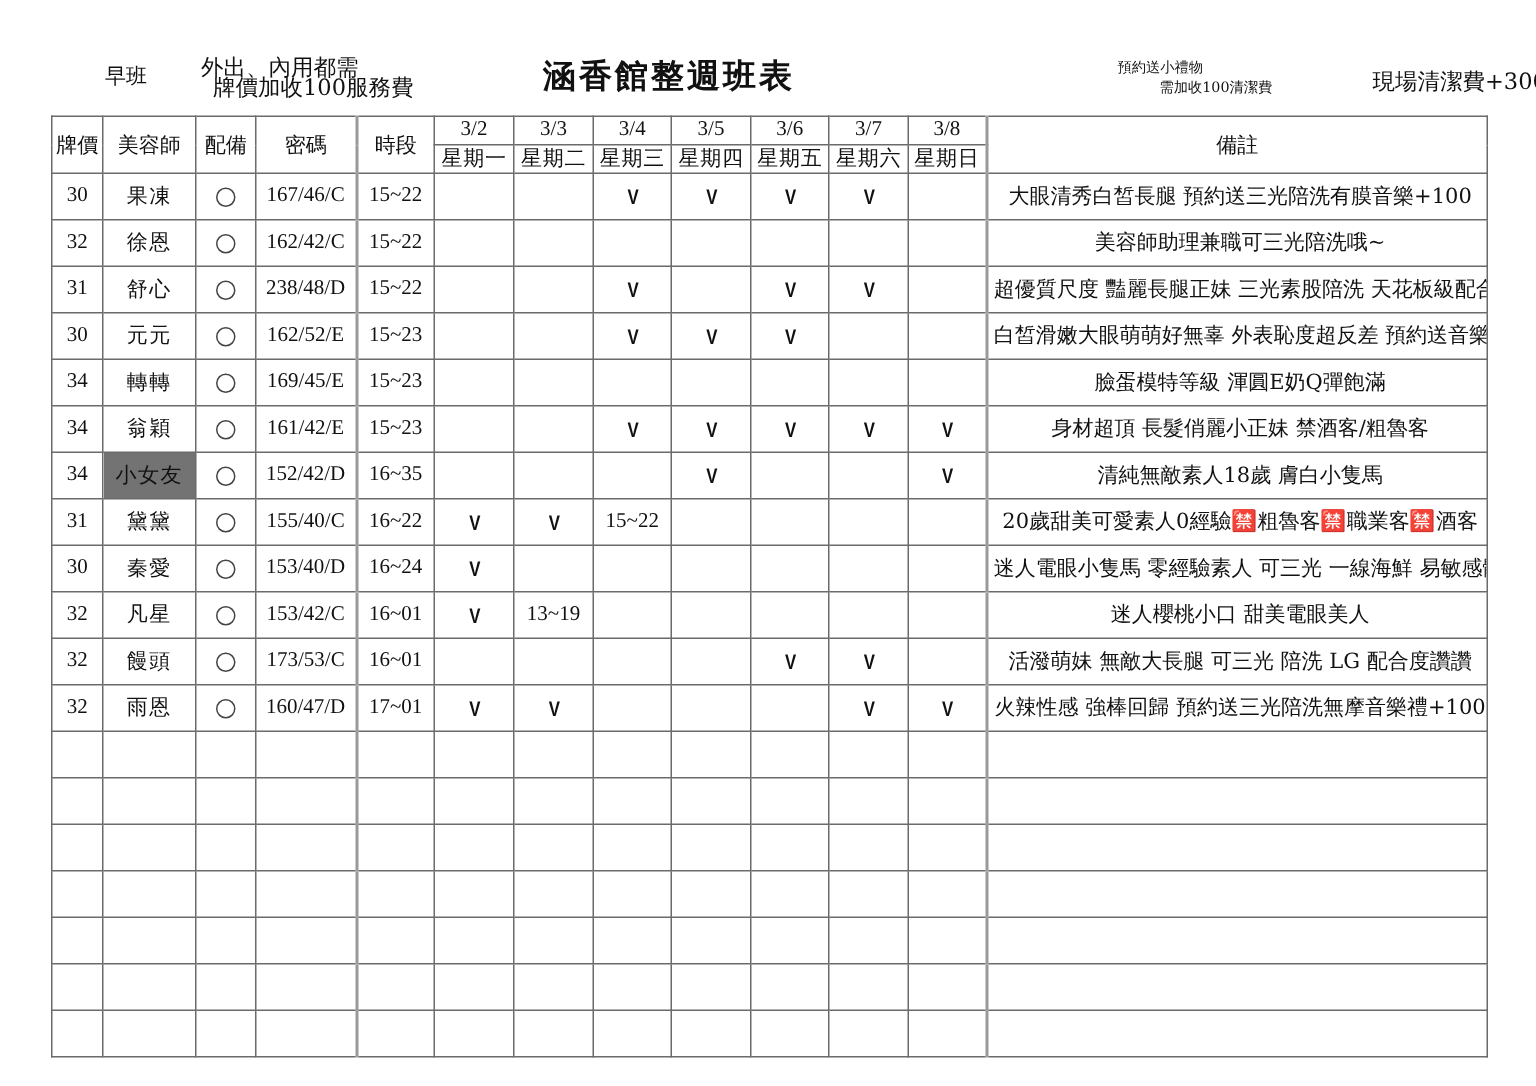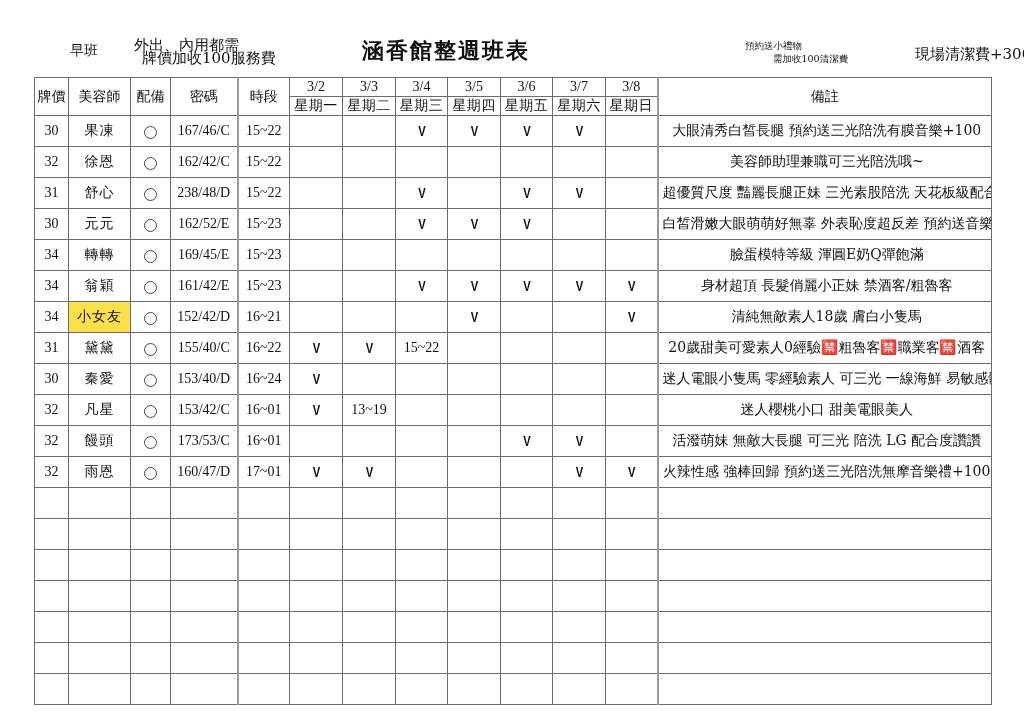--- a/index.html
+++ b/index.html
@@ -17,21 +17,21 @@
   table.sched { position:absolute; left:34px; top:77px; border-collapse:collapse;
                 table-layout:fixed; width:957px; }
   table.sched td, table.sched th { border:1px solid #6b6b6b; padding:0; text-align:center;
                 vertical-align:middle; font-weight:normal; overflow:hidden; white-space:nowrap; }
   table.sched th { font-size:14px; }
   th.h-sub { font-size:11.5px; height:18px; letter-spacing:0.5px; }
   th.h-date { font-size:14px; height:18px;font-family:Liberation Serif, serif; }
   tr.data td { height:30px; font-size:14px; }
   td.c-price { font-family:"Liberation Serif",serif; font-size:14.5px; }
   td.c-name { font-size:14px; letter-spacing:1px; }
-  td.c-name.hl { background:#fde047; }
+  td.c-name.hl { background:#737373; }
   td.c-code, td.c-time, td.c-day { font-family:"Liberation Serif",serif; font-size:15px; }
   td.c-day.mark { font-family:"Liberation Sans Narrow","Liberation Sans",sans-serif; font-weight:bold; font-size:14px; transform:scaleX(0.8); }
   td.c-note { text-align:left; padding-left:4px !important; font-size:10.5px;margin-top:26px; }
   .circle { display:inline-block; width:11px; height:11px; border:1px solid #444; border-radius:50%; vertical-align:middle; }
   .thick-l { border-left:2px solid #9a9a9a !important; }
 </style>
 </head>
 <body>
 
 <div class="hdr-text shift">早班</div>
@@ -177,21 +177,21 @@
         <td class="c-day mark">V</td>
         <td class="c-day mark">V</td>
         <td class="c-day mark">V</td>
         <td class="c-note thick-l">身材超頂 長髮俏麗小正妹 禁酒客/粗魯客</td>
       </tr>
       <tr class="data">
         <td class="c-price">34</td>
         <td class="c-name hl">小女友</td>
         <td class="c-equip"><span class="circle"></span></td>
         <td class="c-code">152/42/D</td>
-        <td class="c-time thick-l">16~21</td>
+        <td class="c-time thick-l">16~35</td>
         <td class="c-day"></td>
         <td class="c-day"></td>
         <td class="c-day"></td>
         <td class="c-day mark">V</td>
         <td class="c-day"></td>
         <td class="c-day"></td>
         <td class="c-day mark">V</td>
         <td class="c-note thick-l">清純無敵素人18歲 膚白小隻馬</td>
       </tr>
       <tr class="data">

